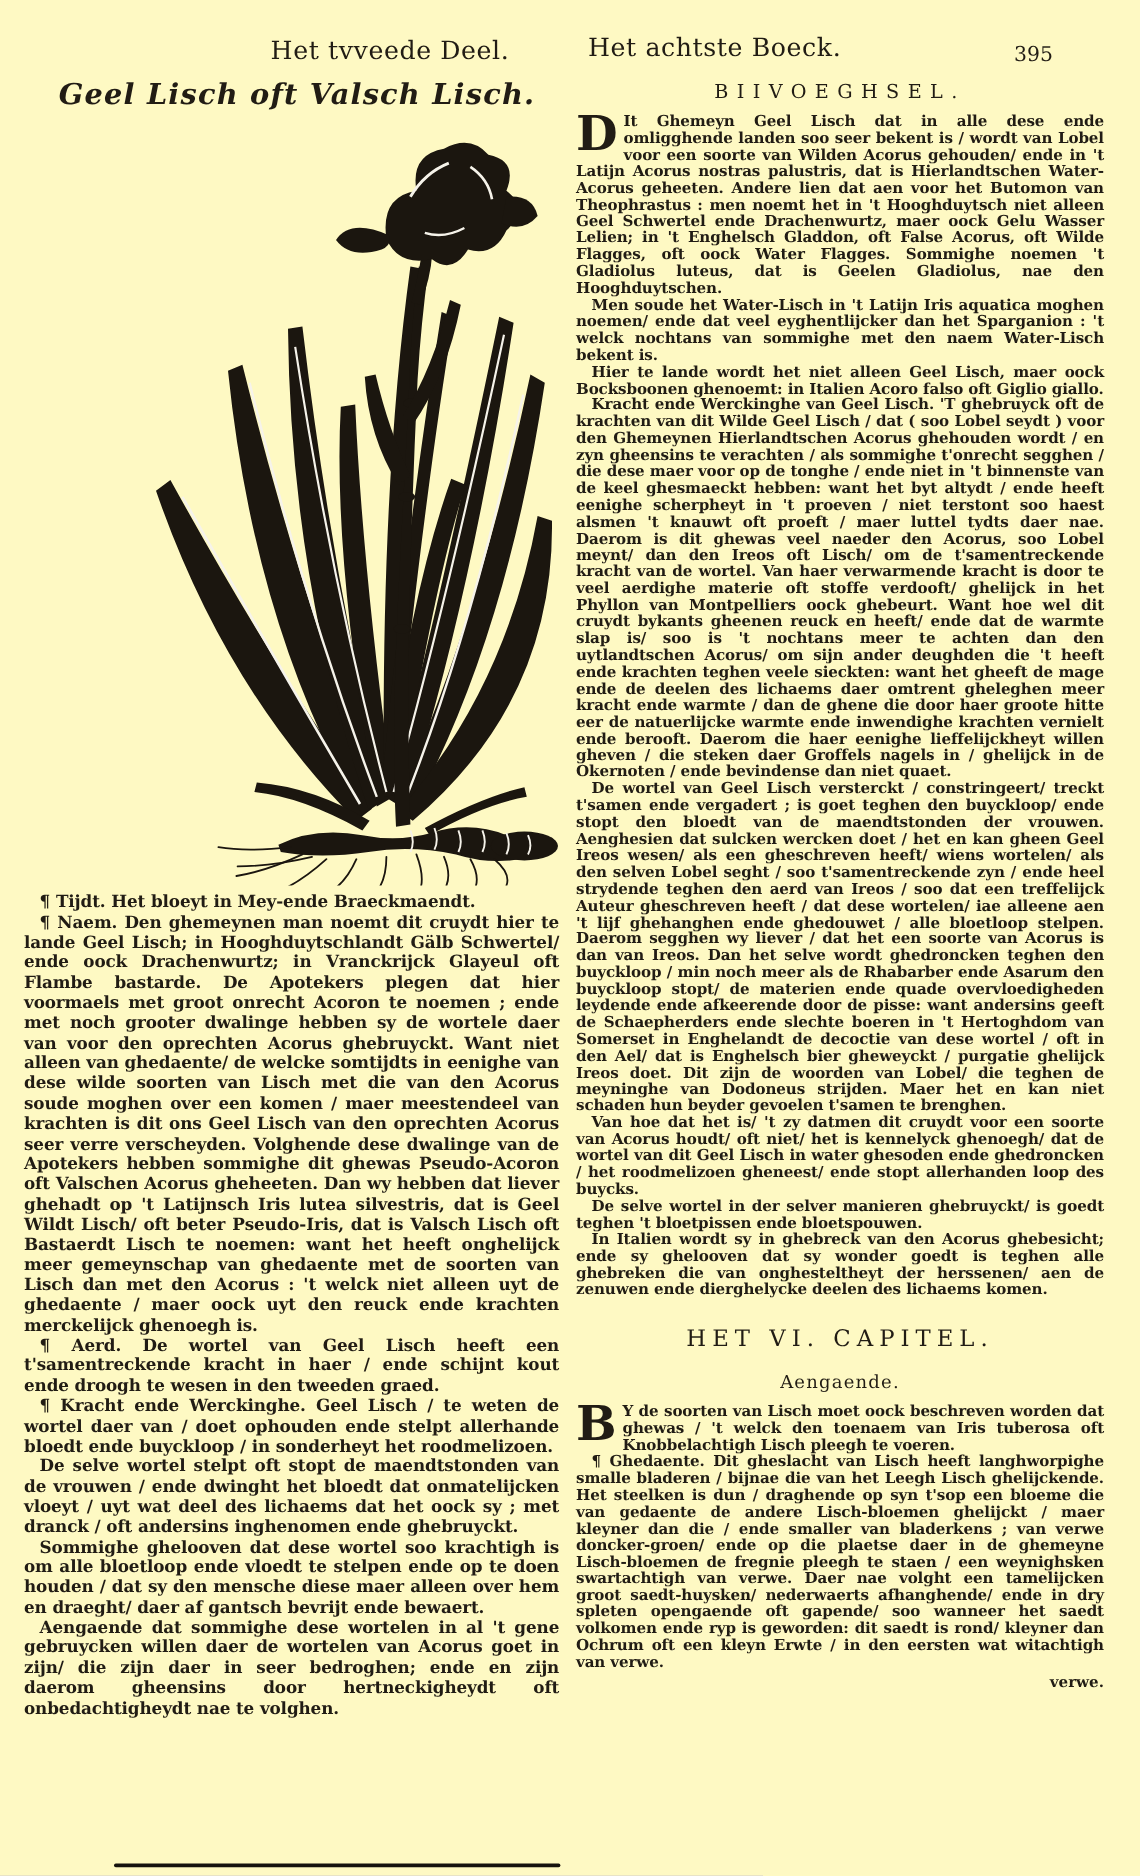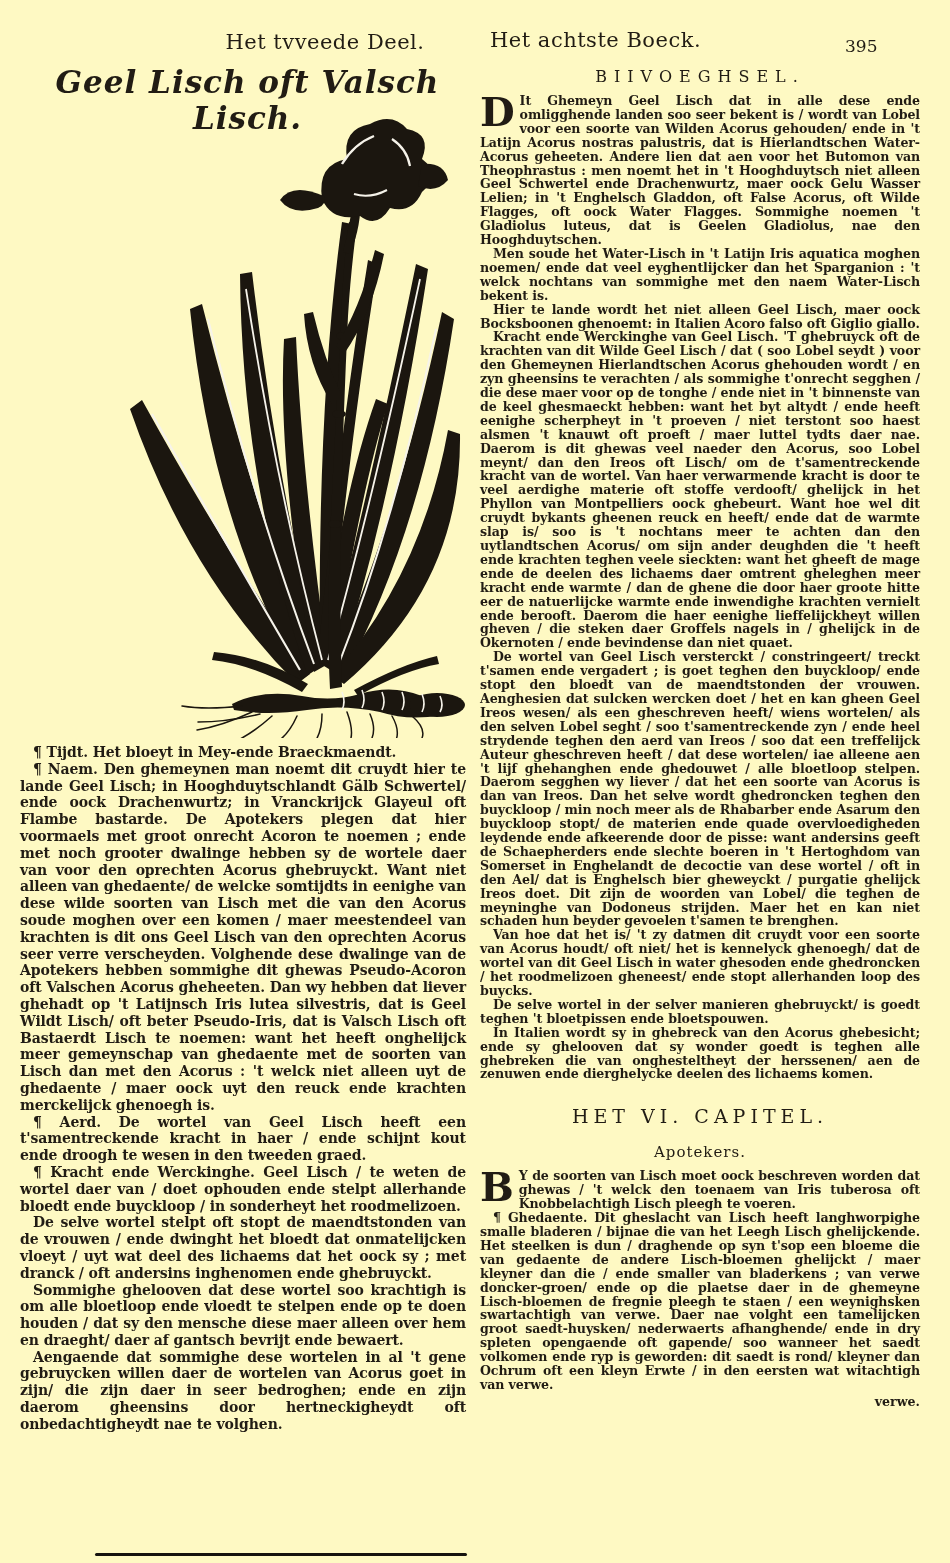--- a/index.html
+++ b/index.html
@@ -13,21 +13,21 @@
     overflow:hidden;
   }
   
   .head-left{position:absolute;left:175px;top:30px;width:300px;text-align:center;font-size:21px;letter-spacing:.5px;}
   .head-right{position:absolute;left:490px;top:28px;width:300px;text-align:left;font-size:21px;letter-spacing:.5px;}
   .page-num{position:absolute;left:845px;top:36px;font-size:17px;}
 
   
   .plant-title{
     position:absolute;left:25px;top:64px;width:445px;
-    text-align:center;font-size:31px;font-weight:bold;font-style:italic;
+    text-align:center;font-size:24px;font-weight:bold;font-style:italic;
     letter-spacing:1px;
   }
   .figure{position:absolute;left:92px;top:104px;width:382px;height:634px;}
   .left-text{
     position:absolute;left:20px;top:744px;width:446px;
     font-size:14px;line-height:16.8px;text-align:justify;font-weight:bold;
     letter-spacing:-0.1px;
   }
   
   .right-col{position:absolute;left:480px;top:67px;width:440px;}
@@ -150,21 +150,21 @@
     <p class="body"><span class="dropcap">D</span><span>It Ghemeyn Geel Lisch dat in alle dese ende omligghende landen soo seer bekent is / wordt van Lobel voor een soorte van Wilden Acorus gehouden/ ende in 't Latijn Acorus nostras palustris, dat is Hierlandtschen Water-Acorus geheeten. Andere lien dat aen voor het Butomon van Theophrastus : men noemt het in 't Hooghduytsch niet alleen Geel Schwertel ende Drachenwurtz, maer oock Gelu Wasser Lelien; in 't Enghelsch Gladdon, oft False Acorus, oft Wilde Flagges, oft oock Water Flagges. Sommighe noemen 't Gladiolus luteus, dat is Geelen Gladiolus, nae den Hooghduytschen.</span></p>
     <p class="body indent">Men soude het Water-Lisch in 't Latijn Iris aquatica moghen noemen/ ende dat veel eyghentlijcker dan het Sparganion : 't welck nochtans van sommighe met den naem Water-Lisch bekent is.</p>
     <p class="body indent">Hier te lande wordt het niet alleen Geel Lisch, maer oock Bocksboonen ghenoemt: in Italien Acoro falso oft Giglio giallo.</p>
     <p class="body indent">Kracht ende Werckinghe van Geel Lisch. 'T ghebruyck oft de krachten van dit Wilde Geel Lisch / dat ( soo Lobel seydt ) voor den Ghemeynen Hierlandtschen Acorus ghehouden wordt / en zyn gheensins te verachten / als sommighe t'onrecht segghen / die dese maer voor op de tonghe / ende niet in 't binnenste van de keel ghesmaeckt hebben: want het byt altydt / ende heeft eenighe scherpheyt in 't proeven / niet terstont soo haest alsmen 't knauwt oft proeft / maer luttel tydts daer nae. Daerom is dit ghewas veel naeder den Acorus, soo Lobel meynt/ dan den Ireos oft Lisch/ om de t'samentreckende kracht van de wortel. Van haer verwarmende kracht is door te veel aerdighe materie oft stoffe verdooft/ ghelijck in het Phyllon van Montpelliers oock ghebeurt. Want hoe wel dit cruydt bykants gheenen reuck en heeft/ ende dat de warmte slap is/ soo is 't nochtans meer te achten dan den uytlandtschen Acorus/ om sijn ander deughden die 't heeft ende krachten teghen veele sieckten: want het gheeft de mage ende de deelen des lichaems daer omtrent gheleghen meer kracht ende warmte / dan de ghene die door haer groote hitte eer de natuerlijcke warmte ende inwendighe krachten vernielt ende berooft. Daerom die haer eenighe lieffelijckheyt willen gheven / die steken daer Groffels nagels in / ghelijck in de Okernoten / ende bevindense dan niet quaet.</p>
     <p class="body indent">De wortel van Geel Lisch versterckt / constringeert/ treckt t'samen ende vergadert ; is goet teghen den buyckloop/ ende stopt den bloedt van de maendtstonden der vrouwen. Aenghesien dat sulcken wercken doet / het en kan gheen Geel Ireos wesen/ als een gheschreven heeft/ wiens wortelen/ als den selven Lobel seght / soo t'samentreckende zyn / ende heel strydende teghen den aerd van Ireos / soo dat een treffelijck Auteur gheschreven heeft / dat dese wortelen/ iae alleene aen 't lijf ghehanghen ende ghedouwet / alle bloetloop stelpen. Daerom segghen wy liever / dat het een soorte van Acorus is dan van Ireos. Dan het selve wordt ghedroncken teghen den buyckloop / min noch meer als de Rhabarber ende Asarum den buyckloop stopt/ de materien ende quade overvloedigheden leydende ende afkeerende door de pisse: want andersins geeft de Schaepherders ende slechte boeren in 't Hertoghdom van Somerset in Enghelandt de decoctie van dese wortel / oft in den Ael/ dat is Enghelsch bier gheweyckt / purgatie ghelijck Ireos doet. Dit zijn de woorden van Lobel/ die teghen de meyninghe van Dodoneus strijden. Maer het en kan niet schaden hun beyder gevoelen t'samen te brenghen.</p>
     <p class="body indent">Van hoe dat het is/ 't zy datmen dit cruydt voor een soorte van Acorus houdt/ oft niet/ het is kennelyck ghenoegh/ dat de wortel van dit Geel Lisch in water ghesoden ende ghedroncken / het roodmelizoen gheneest/ ende stopt allerhanden loop des buycks.</p>
     <p class="body indent">De selve wortel in der selver manieren ghebruyckt/ is goedt teghen 't bloetpissen ende bloetspouwen.</p>
     <p class="body indent">In Italien wordt sy in ghebreck van den Acorus ghebesicht; ende sy ghelooven dat sy wonder goedt is teghen alle ghebreken die van onghesteltheyt der herssenen/ aen de zenuwen ende dierghelycke deelen des lichaems komen.</p>
 
     <h3 class="chap-head">HET VI. CAPITEL.</h3>
-    <h4 class="subsec-head">Apotekers.</h4>
+    <h4 class="subsec-head">Aengaende.</h4>
 
     <p class="body"><span class="dropcap">B</span><span>Y de soorten van Lisch moet oock beschreven worden dat ghewas / 't welck den toenaem van Iris tuberosa oft Knobbelachtigh Lisch pleegh te voeren.</span></p>
     <p class="body indent">¶ Ghedaente. Dit gheslacht van Lisch heeft langhworpighe smalle bladeren / bijnae die van het Leegh Lisch ghelijckende. Het steelken is dun / draghende op syn t'sop een bloeme die van gedaente de andere Lisch-bloemen ghelijckt / maer kleyner dan die / ende smaller van bladerkens ; van verwe doncker-groen/ ende op die plaetse daer in de ghemeyne Lisch-bloemen de fregnie pleegh te staen / een weynighsken swartachtigh van verwe. Daer nae volght een tamelijcken groot saedt-huysken/ nederwaerts afhanghende/ ende in dry spleten opengaende oft gapende/ soo wanneer het saedt volkomen ende ryp is geworden: dit saedt is rond/ kleyner dan Ochrum oft een kleyn Erwte / in den eersten wat witachtigh van verwe.</p>
 
     <p class="catchword">verwe.</p>
   </div>
 
   <div class="scan-line"></div>
 
 </div>

